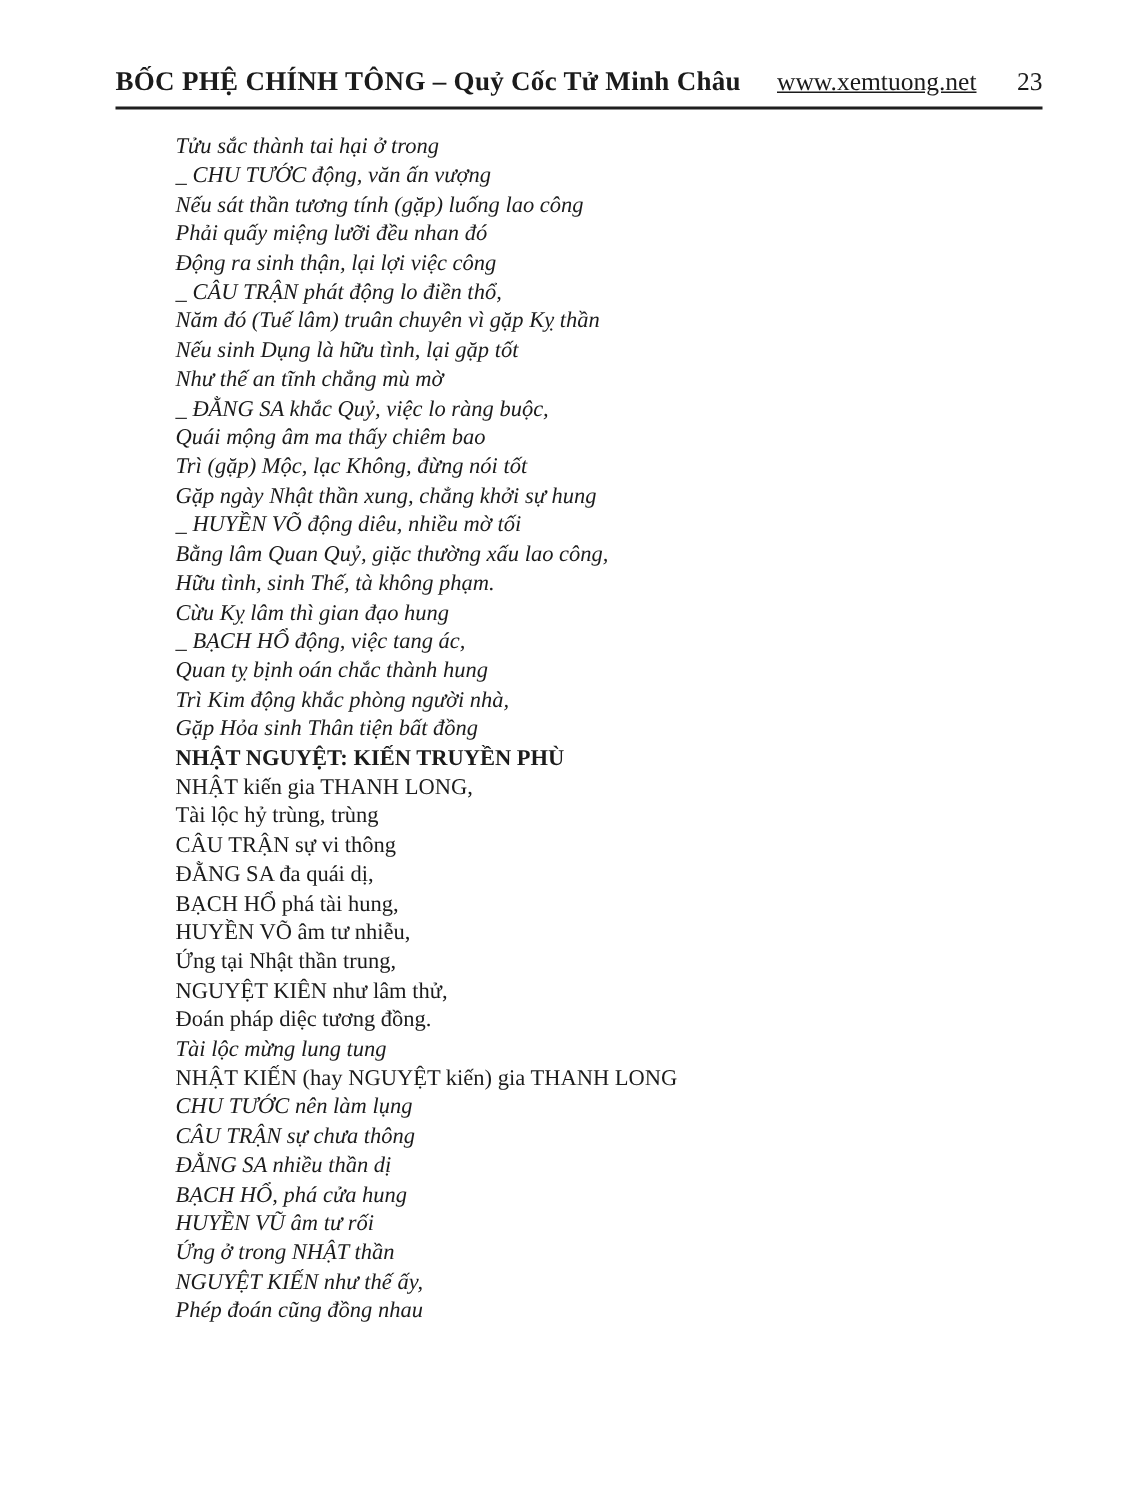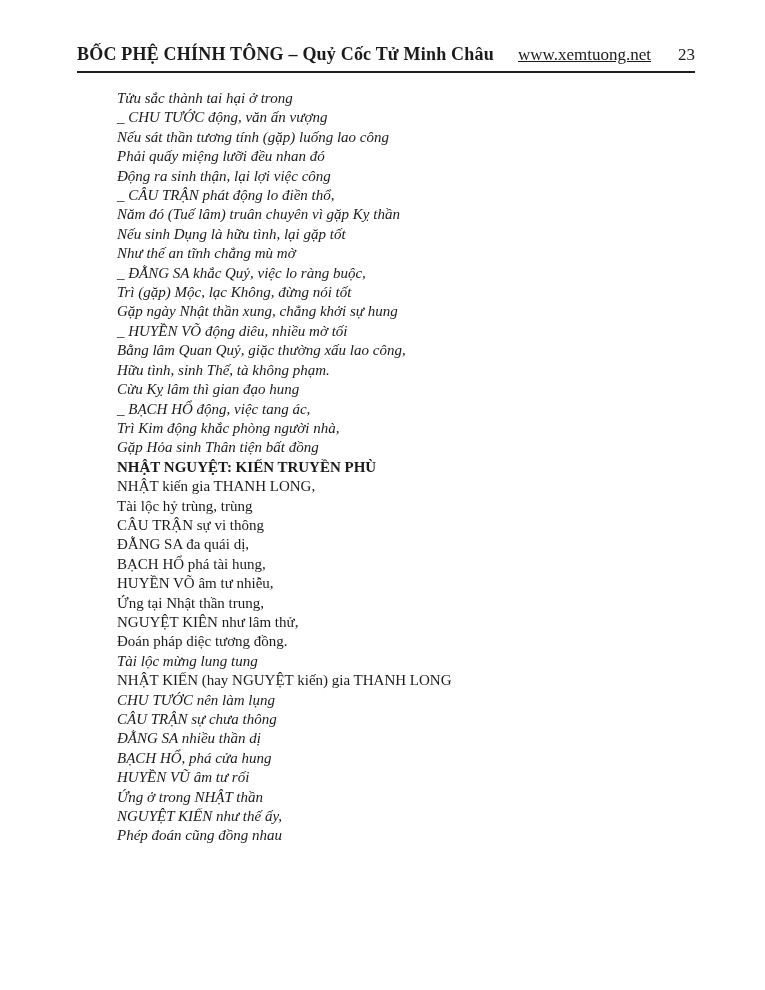--- a/index.html
+++ b/index.html
@@ -78,27 +78,29 @@
       <div class="line italic">Tửu sắc thành tai hại ở trong</div>
       <div class="line italic">_ CHU TƯỚC động, văn ấn vượng</div>
       <div class="line italic">Nếu sát thần tương tính (gặp) luống lao công</div>
       <div class="line italic">Phải quấy miệng lưỡi đều nhan đó</div>
       <div class="line italic">Động ra sinh thận, lại lợi việc công</div>
       <div class="line italic">_ CÂU TRẬN phát động lo điền thổ,</div>
       <div class="line italic">Năm đó (Tuế lâm) truân chuyên vì gặp Kỵ thần</div>
       <div class="line italic">Nếu sinh Dụng là hữu tình, lại gặp tốt</div>
       <div class="line italic">Như thế an tĩnh chẳng mù mờ</div>
       <div class="line italic">_ ĐẰNG SA khắc Quỷ, việc  lo ràng buộc,</div>
+      <div class="line italic">Quái mộng âm  ma thấy chiêm bao</div>
       <div class="line italic">Trì (gặp) Mộc, lạc Không, đừng nói tốt</div>
       <div class="line italic">Gặp ngày Nhật thần xung, chẳng khởi sự hung</div>
       <div class="line italic">_ HUYỀN VÕ động diêu, nhiều mờ tối</div>
       <div class="line italic">Bằng lâm Quan Quỷ, giặc thường xấu lao công,</div>
       <div class="line italic">Hữu tình, sinh Thế, tà không phạm.</div>
       <div class="line italic">Cừu Kỵ lâm thì gian đạo hung</div>
       <div class="line italic">_ BẠCH HỔ động, việc tang ác,</div>
+      <div class="line italic">Quan tỵ bịnh oán chắc thành hung</div>
       <div class="line italic">Trì Kim động khắc phòng người nhà,</div>
       <div class="line italic">Gặp Hỏa sinh Thân tiện bất đồng</div>
       <div class="line bold">NHẬT NGUYỆT: KIẾN TRUYỀN PHÙ</div>
       <div class="line regular">NHẬT kiến gia THANH LONG,</div>
       <div class="line regular">Tài lộc hỷ trùng, trùng</div>
       <div class="line regular">CÂU TRẬN sự vi thông</div>
       <div class="line regular">ĐẰNG SA đa quái dị,</div>
       <div class="line regular">BẠCH HỔ phá tài hung,</div>
       <div class="line regular">HUYỀN VÕ âm tư nhiễu,</div>
       <div class="line regular">Ứng tại Nhật thần trung,</div>

